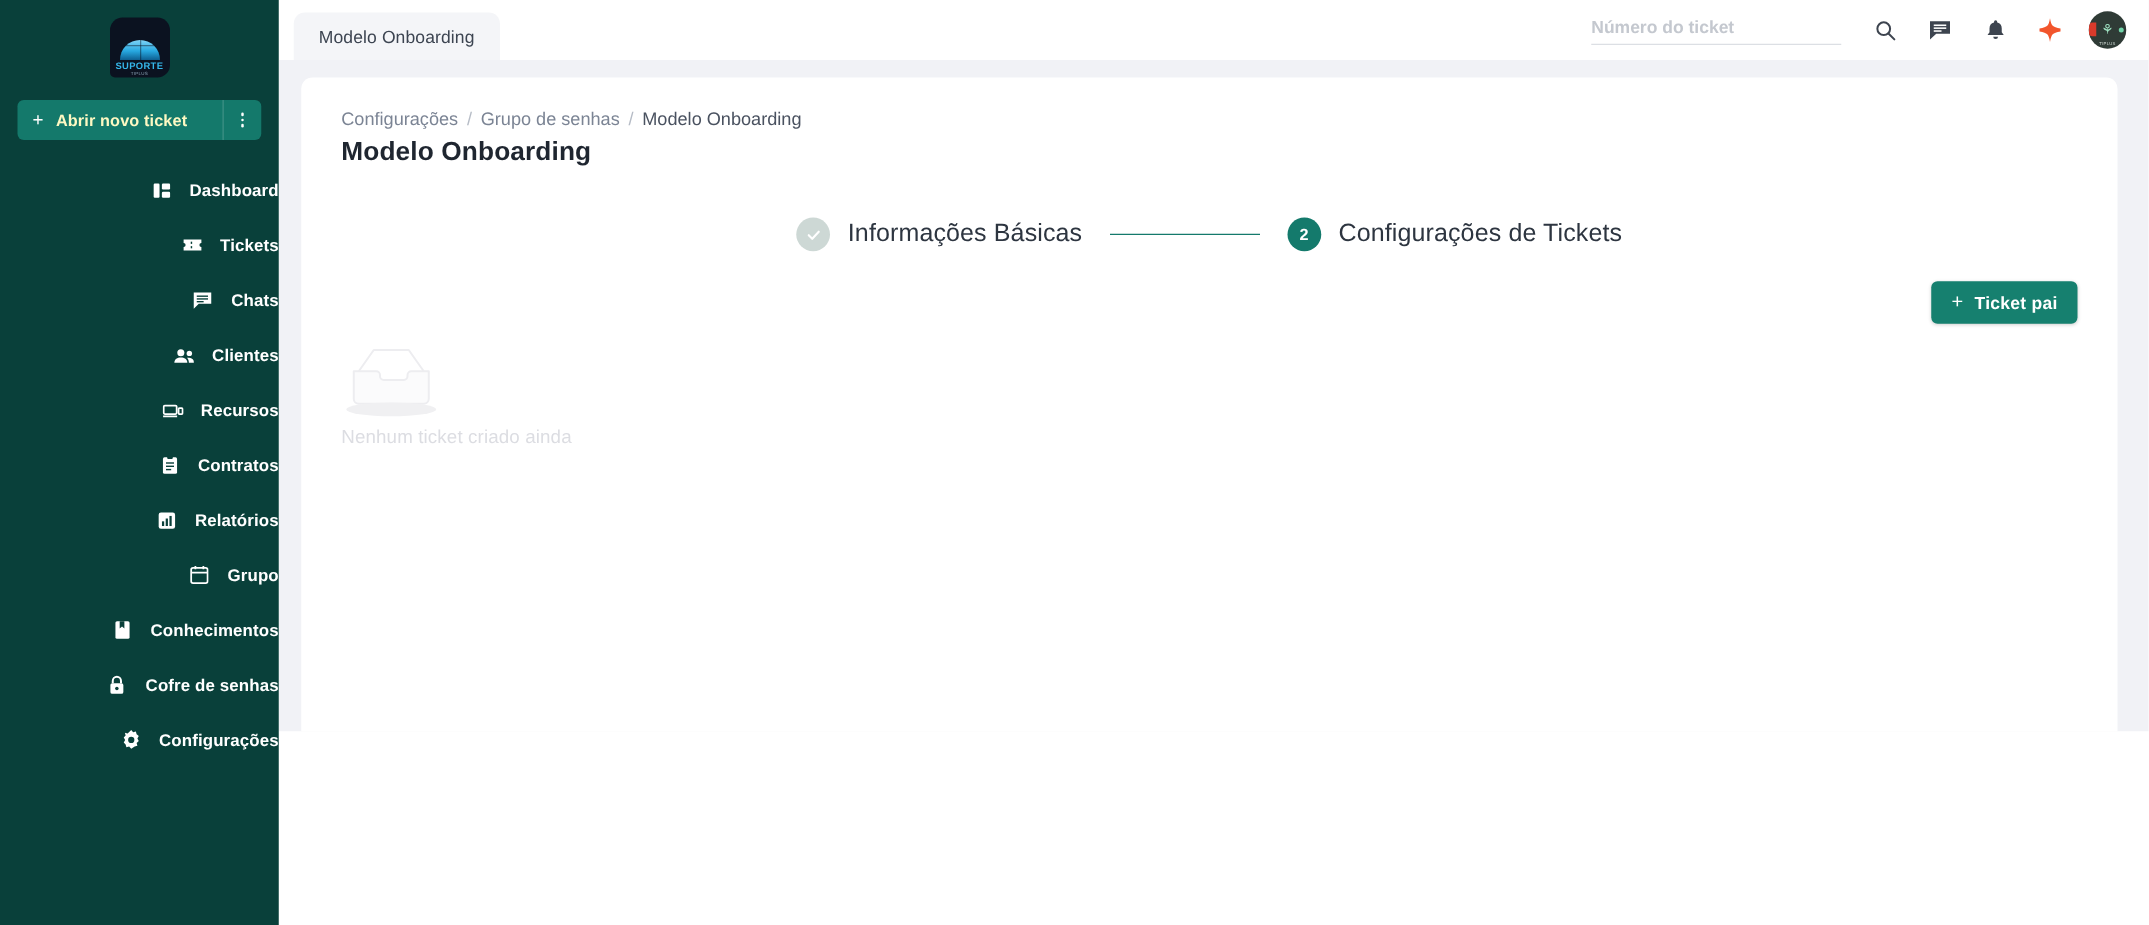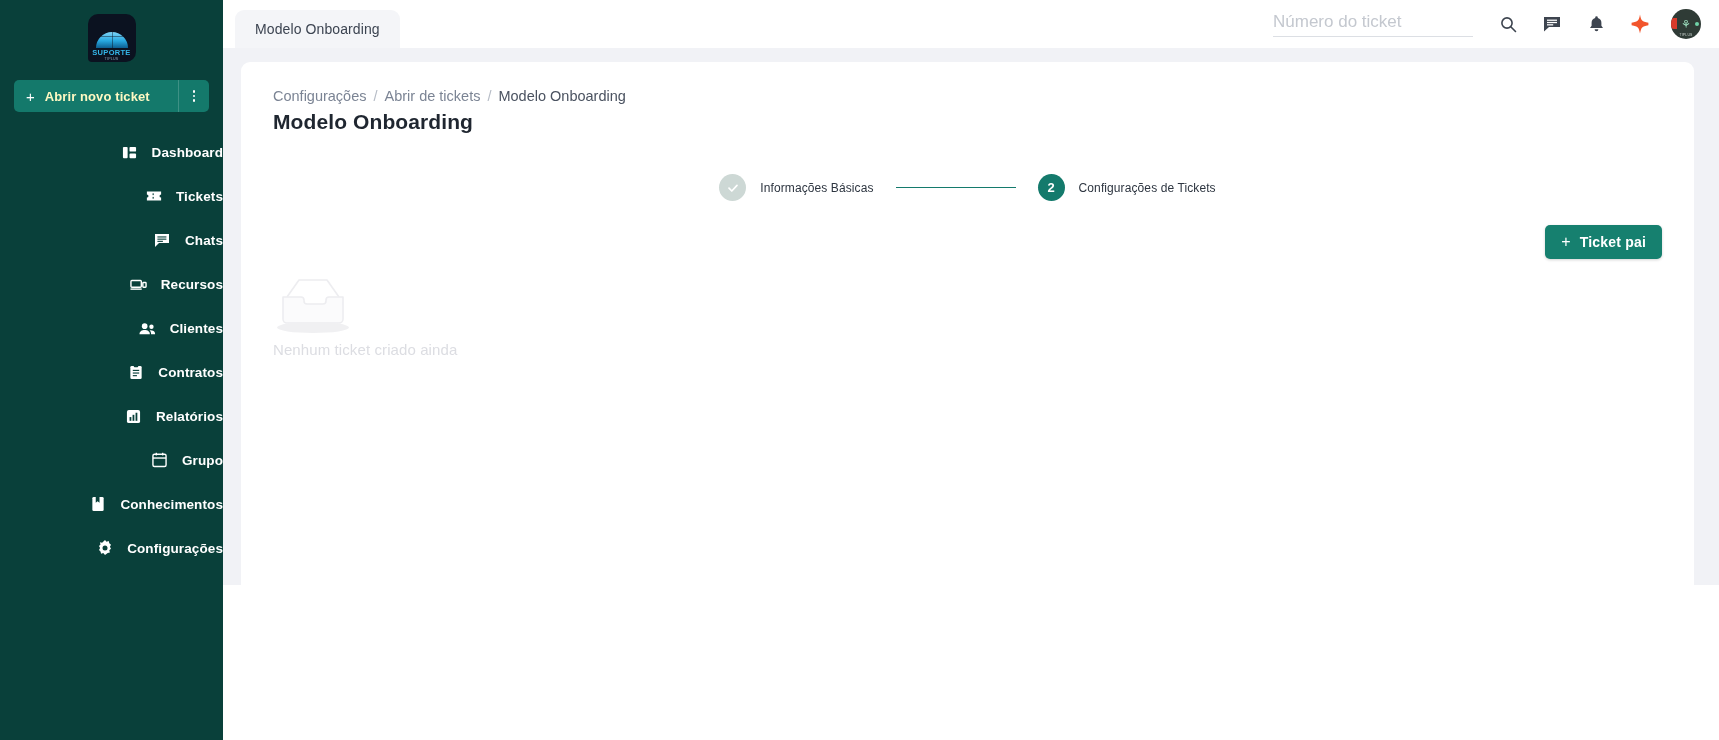--- a/index.html
+++ b/index.html
@@ -131,21 +131,21 @@
   }
   .search-field {
     width: 200px;
     border-bottom: 1px solid #dcdfe4;
     padding-bottom: 4px;
     margin-right: 4px;
   }
   .search-field input {
     border: none; outline: none; background: transparent;
     font-family: "Liberation Sans", sans-serif;
-    font-size: 17px; color: #7f1d1d; width: 100%;
+    font-size: 14px; color: #7f1d1d; width: 100%; font-weight: bold;
   }
   .search-field input::placeholder { color: #c4c8cf; }
   .ticon {
     width: 26px; height: 26px;
     display: flex; align-items: center; justify-content: center;
     cursor: pointer;
   }
   .avatar {
     width: 30px; height: 30px; border-radius: 50%;
     background: #2f3b36;
@@ -198,21 +198,21 @@
   .step { display: flex; align-items: center; gap: 14px; }
   .step-bubble {
     width: 27px; height: 27px; border-radius: 50%;
     display: flex; align-items: center; justify-content: center;
     font-size: 13px; font-weight: 600; color: #fff;
     flex: 0 0 27px;
   }
   .step-bubble.done { background: #cdd8d5; }
   .step-bubble.done svg { display: block; }
   .step-bubble.active { background: #147a6c; }
-  .step-label { font-size: 12px; color: #2d3540; letter-spacing: .1px; }
+  .step-label { font-size: 20px; color: #2d3540; letter-spacing: .1px; }
   .step-line {
     width: 120px; height: 1.5px; background: #147a6c;
     margin: 0 22px;
   }
 
   
   .action-row { display: flex; justify-content: flex-end; padding-right: 0; }
   .btn-primary {
     background: #16806F;
     color: #fff;
@@ -303,39 +303,39 @@
             <rect x="3.4" y="3.4" width="9" height="1.1" fill="#09403A"></rect>
             <rect x="3.4" y="5.6" width="9" height="1.1" fill="#09403A"></rect>
             <rect x="3.4" y="7.8" width="5.5" height="1.1" fill="#09403A"></rect>
           </svg>
         </span>
         <span class="nav-label">Chats</span>
       </div>
 
       <div class="nav-item">
         <span class="nav-icon">
-          <svg width="17" height="13" viewBox="0 0 18 13" fill="none" stroke="#fff" stroke-width="1.5">
-            <rect x="1" y="2.2" width="11" height="7.2" rx="1"></rect>
-            <rect x="13.6" y="4.4" width="3.4" height="5" rx=".7"></rect>
-            <line x1="0.5" y1="11.4" x2="12.4" y2="11.4"></line>
-          </svg>
-        </span>
-        <span class="nav-label">Recursos</span>
-      </div>
-
-      <div class="nav-item">
-        <span class="nav-icon">
           <svg width="17" height="13" viewBox="0 0 18 13" fill="#fff">
             <circle cx="6" cy="4" r="3"></circle>
             <circle cx="13.2" cy="4.6" r="2.3"></circle>
             <path d="M0.5 12.5c0-2.9 2.5-4.4 5.5-4.4s5.5 1.5 5.5 4.4H0.5z"></path>
             <path d="M12 8.4c2.6 0 5 1.2 5 3.4v.7h-4.2c0-1.6-.5-3-1.6-4.1h.8z"></path>
           </svg>
         </span>
         <span class="nav-label">Clientes</span>
+      </div>
+
+      <div class="nav-item">
+        <span class="nav-icon">
+          <svg width="17" height="13" viewBox="0 0 18 13" fill="none" stroke="#fff" stroke-width="1.5">
+            <rect x="1" y="2.2" width="11" height="7.2" rx="1"></rect>
+            <rect x="13.6" y="4.4" width="3.4" height="5" rx=".7"></rect>
+            <line x1="0.5" y1="11.4" x2="12.4" y2="11.4"></line>
+          </svg>
+        </span>
+        <span class="nav-label">Recursos</span>
       </div>
 
       <div class="nav-item">
         <span class="nav-icon">
           <svg width="14" height="16" viewBox="0 0 14 17" fill="#fff">
             <rect x="1" y="2" width="12" height="14" rx="1.4"></rect>
             <rect x="4.6" y="0.4" width="4.8" height="3" rx="1" fill="#09403A"></rect>
             <rect x="3.6" y="6.2" width="6.8" height="1.2" fill="#09403A"></rect>
             <rect x="3.6" y="9" width="6.8" height="1.2" fill="#09403A"></rect>
             <rect x="3.6" y="11.8" width="4.4" height="1.2" fill="#09403A"></rect>
@@ -371,20 +371,30 @@
       <div class="nav-item">
         <span class="nav-icon">
           <svg width="14" height="16" viewBox="0 0 14 17" fill="#fff">
             <rect x="1" y="1" width="12" height="15" rx="1.4"></rect>
             <path d="M4.6 1h4v6.2l-2-1.6-2 1.6V1z" fill="#09403A"></path>
           </svg>
         </span>
         <span class="nav-label">Conhecimentos</span>
       </div>
 
+      <div class="nav-item">
+        <span class="nav-icon">
+          <svg width="13" height="16" viewBox="0 0 13 17" fill="#fff">
+            <path d="M3 7V5a3.5 3.5 0 017 0v2" fill="none" stroke="#fff" stroke-width="1.7"></path>
+            <rect x="1" y="7" width="11" height="9" rx="1.6"></rect>
+            <circle cx="6.5" cy="11.4" r="1.5" fill="#09403A"></circle>
+          </svg>
+        </span>
+        <span class="nav-label">Cofre de senhas</span>
+      </div>
 
       <div class="nav-item">
         <span class="nav-icon">
           <svg width="16" height="16" viewBox="0 0 16 16" fill="#fff">
             <path d="M8 0l1.5 1.7 2.2-.6.6 2.2L14 4.8l-1.1 2 1.1 2-1.7 1.5.6 2.2-2.2.6L8 15l-1.7-1.9-2.2.6-.6-2.2L2 9.9l1.1-2L2 5.9l1.5-1.5-.6-2.2 2.2.6L8 0z"></path>
             <circle cx="8" cy="7.9" r="2.5" fill="#09403A"></circle>
           </svg>
         </span>
         <span class="nav-label">Configurações</span>
       </div>
@@ -445,21 +455,21 @@
 
       </div>
     </header>
 
     <div class="content-shell">
       <div class="card">
 
         <div class="breadcrumb">
           <span class="crumb">Configurações</span>
           <span class="sep">/</span>
-          <span class="crumb">Abrir de tickets</span>
+          <span class="crumb">Grupo de senhas</span>
           <span class="sep">/</span>
           <span class="crumb last">Modelo Onboarding</span>
         </div>
 
         <h1 class="page-title">Modelo Onboarding</h1>
 
         <div class="stepper">
 
           <div class="step">
             <span class="step-bubble done">

